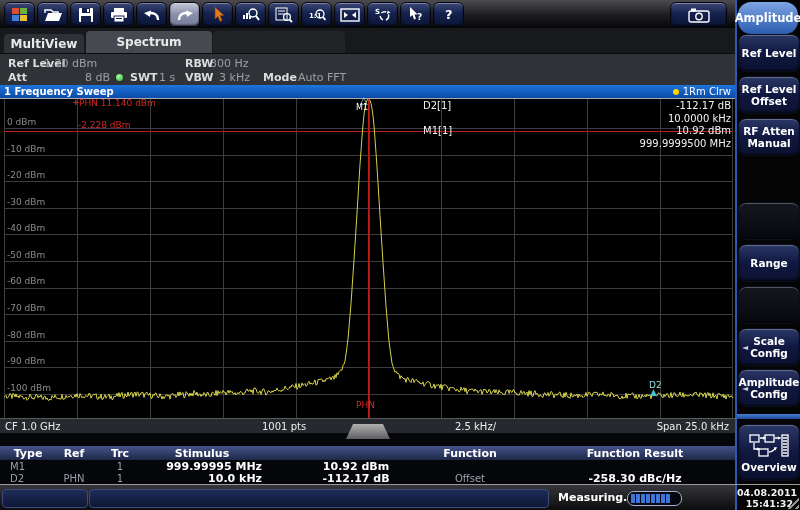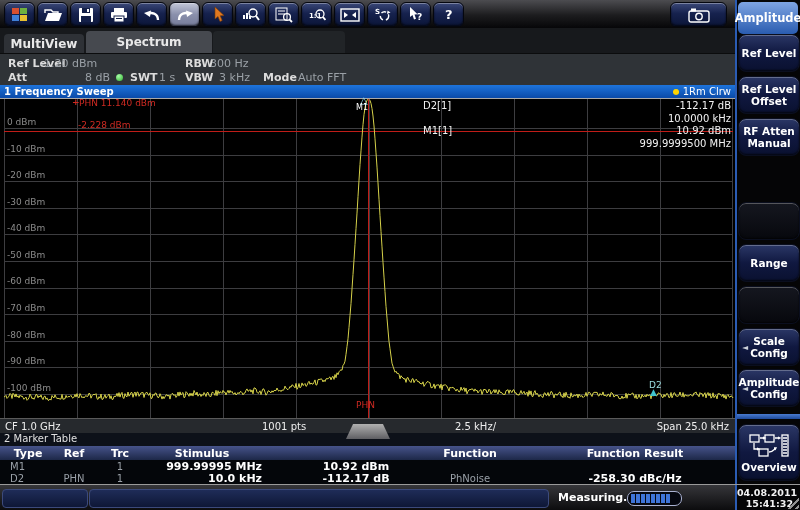--- a/index.html
+++ b/index.html
@@ -46,21 +46,21 @@
   .mth{position:absolute;top:1px;font-size:11px;font-weight:700;color:#fff;text-align:center;}
   .mtc{position:absolute;font-size:10px;color:#9aa0a8;white-space:nowrap;}
   .mtv{position:absolute;font-size:11px;font-weight:700;color:#fff;white-space:nowrap;}
   
   #statusbar{left:0;top:485px;width:735px;height:25px;background:linear-gradient(180deg,#36363a,#0c0c0e);}
   .spanel{position:absolute;top:4px;height:17px;border-radius:4px;border:1px solid #3c4a7c;
           background:linear-gradient(180deg,#1f2c58,#0e1736);}
   #hairline{left:0;top:484px;width:800px;height:1px;background:#9a9a9a;z-index:9;}
   
   #sidebar{left:735px;top:0;width:65px;height:510px;background:#050506;border-left:2px solid #2b5cb4;box-sizing:border-box;}
-  #amphdr{position:absolute;left:1px;top:2px;width:60px;height:32px;border-radius:5px;
+  #amphdr{position:absolute;left:1px;top:2px;width:60px;height:32px;border-radius:13px;
           background:linear-gradient(180deg,#7ea4e2,#2a5cb0);display:flex;align-items:center;justify-content:center;
           font-size:11.5px;font-weight:700;color:#fff;}
   .sbtn{position:absolute;left:1px;width:60px;height:36px;border-radius:8px;border:1px solid #0a0e1e;
         background:linear-gradient(180deg,#2b3766,#101840 50%,#0a1130);
         box-shadow:inset 0 1px 0 rgba(255,255,255,.28), inset 0 -1px 2px rgba(0,0,0,.7);
         display:flex;align-items:center;justify-content:center;text-align:center;
         font-size:10.5px;font-weight:700;color:#fff;line-height:12px;}
   .sbtn.active{background:linear-gradient(180deg,#86abe6,#3a6cbe 50%,#2c5cae);}
   .sbtn.empty{background:linear-gradient(180deg,#15171f,#07080d);}
   .cfgmark{position:absolute;left:3px;top:50%;margin-top:-5px;font-size:8px;color:#cdd2da;}
@@ -283,23 +283,20 @@
   <div id="xaxis" class="ab">
     <span class="ab" style="left:5px;top:2px">CF 1.0 GHz</span>
     <span class="ab" style="left:262px;top:2px">1001 pts</span>
     <span class="ab" style="left:455px;top:2px">2.5 kHz/</span>
     <span class="ab" style="right:6px;top:2px">Span 25.0 kHz</span>
   </div>
 
   <div id="splitter" class="ab"></div>
 
   <div id="mtable" class="ab">
-    <div id="mtitle">
-      <span style="margin-left:4px">2 Marker Table</span>
-    </div>
     <div id="mhead">
       <span class="mth" style="left:8px;width:40px">Type</span>
       <span class="mth" style="left:52px;width:44px">Ref</span>
       <span class="mth" style="left:98px;width:44px">Trc</span>
       <span class="mth" style="left:142px;width:120px">Stimulus</span>
       <span class="mth" style="left:420px;width:100px">Function</span>
       <span class="mth" style="left:540px;width:190px">Function Result</span>
     </div>
 
     <div>
@@ -309,21 +306,21 @@
       <span class="mtv" style="left:142px;top:27px;width:120px;text-align:right">999.99995 MHz</span>
       <span class="mtv" style="left:292px;top:27px;width:128px;text-align:center">10.92 dBm</span>
     </div>
 
     <div>
       <span class="mtc" style="left:10px;top:40px">D2</span>
       <span class="mtc" style="left:52px;top:40px;width:44px;text-align:center">PHN</span>
       <span class="mtc" style="left:98px;top:40px;width:44px;text-align:center">1</span>
       <span class="mtv" style="left:142px;top:39px;width:120px;text-align:right">10.0 kHz</span>
       <span class="mtv" style="left:292px;top:39px;width:128px;text-align:center">-112.17 dB</span>
-      <span class="mtc" style="left:420px;top:40px;width:100px;text-align:center">PhNoise</span>
+      <span class="mtc" style="left:420px;top:40px;width:100px;text-align:center">Offset</span>
       <span class="mtv" style="left:540px;top:39px;width:190px;text-align:center">-258.30 dBc/Hz</span>
     </div>
   </div>
 
   <div id="hairline" class="ab"></div>
 
   <div id="statusbar" class="ab">
     <div class="spanel" style="left:2px;width:84px"></div>
     <div class="spanel" style="left:89px;width:458px"></div>
     <span class="ab" style="left:558px;top:6px;font-size:11px;font-weight:700">Measuring...</span>

